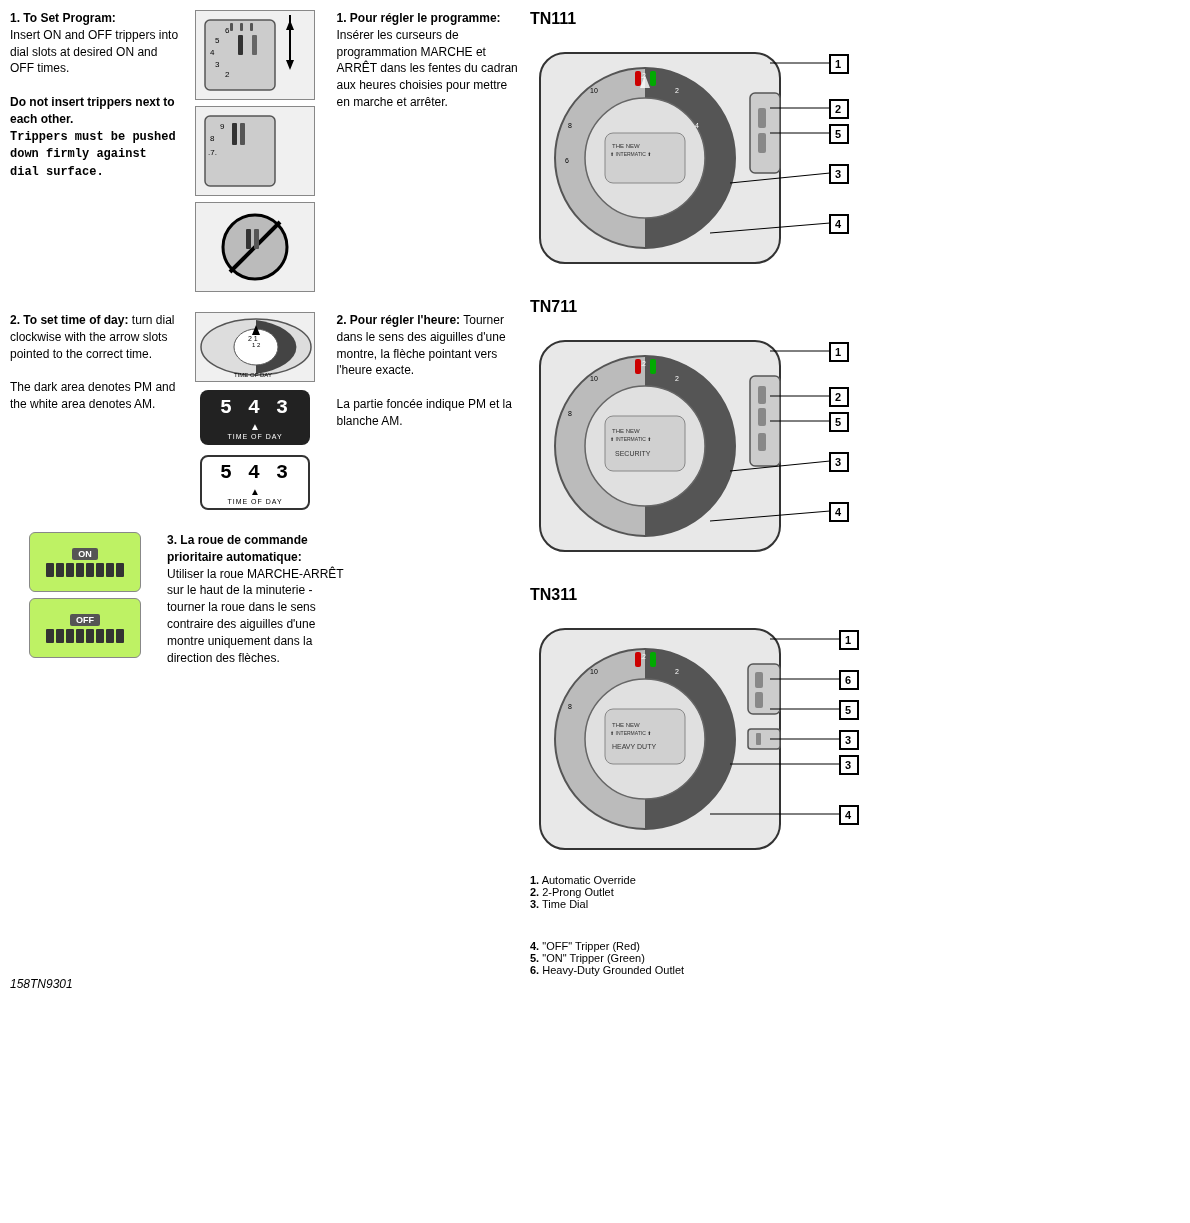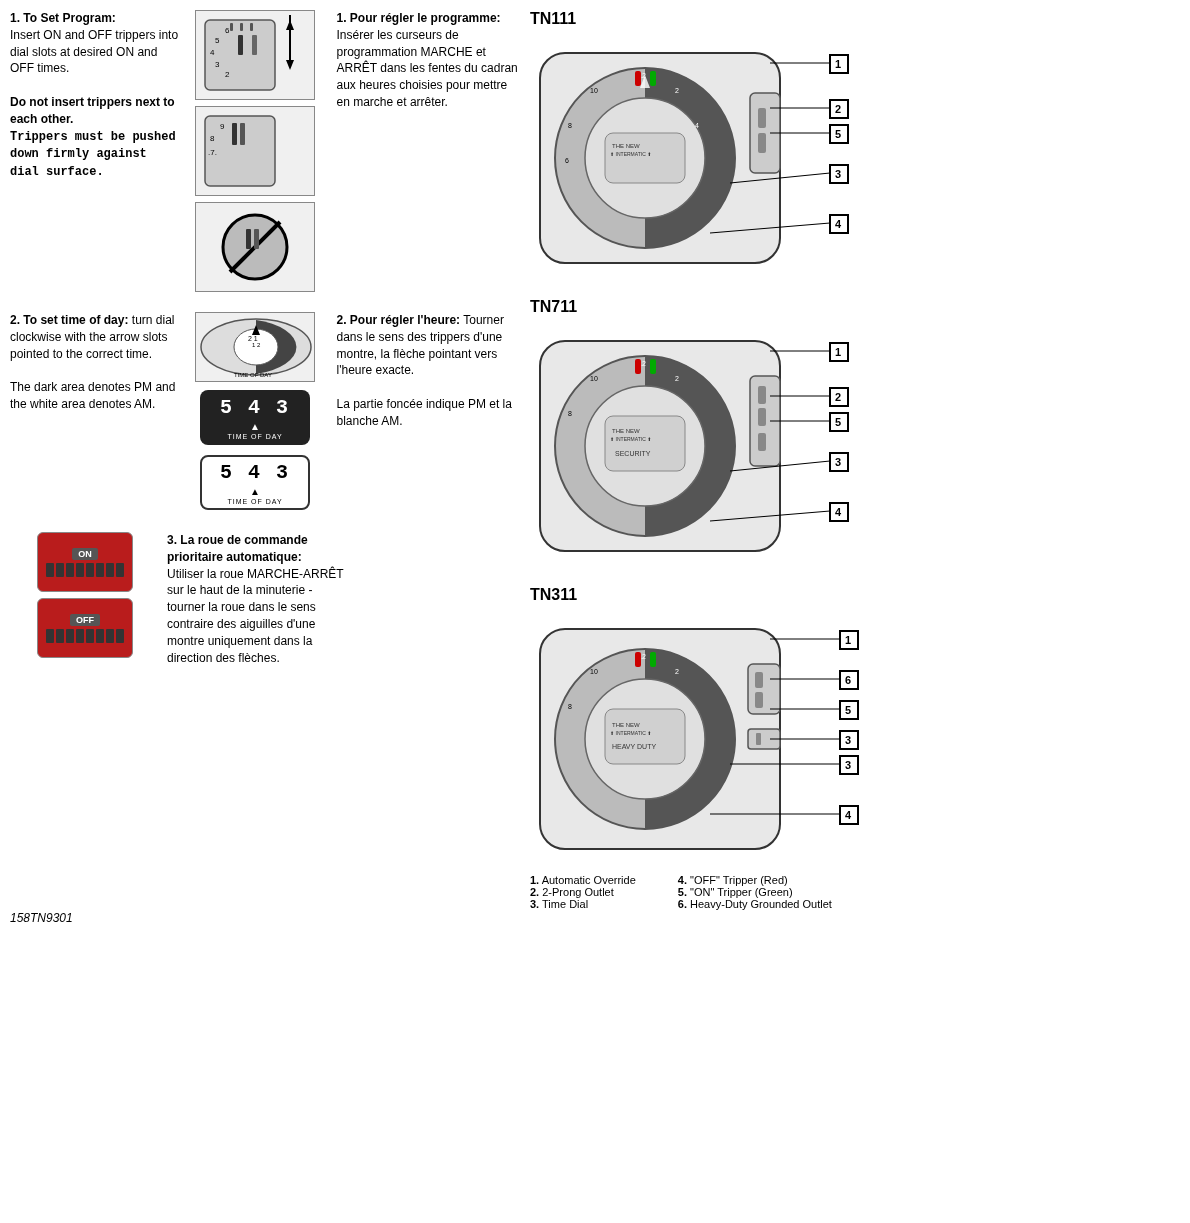--- a/index.html
+++ b/index.html
@@ -99,23 +99,23 @@
 
     .time-label-light {
       color: #000;
       font-size: 7px;
       letter-spacing: 1px;
       margin-top: 1px;
     }
 
     
     .override-box {
-      width: 96px;
+      width: 112px;
       height: 60px;
-      background: #b91c1c;
+      background: #bef264;
       border: 1px solid #888;
       border-radius: 6px;
       display: flex;
       flex-direction: column;
       align-items: center;
       justify-content: center;
     }
 
     .override-label {
       font-size: 9px;
@@ -314,21 +314,21 @@
 
         <div class="time-display-light">
           <span class="time-numbers-light">5 4 3</span>
           <div class="time-arrow-light">▲</div>
           <div class="time-label-light">TIME OF DAY</div>
         </div>
       </div>
 
       <div class="right-french">
         <p><span class="bold-text">2. Pour régler l'heure:</span>
-        <span> Tourner dans le sens des trippers d'une montre, la flèche pointant vers l'heure exacte.</span></p>
+        <span> Tourner dans le sens des aiguilles d'une montre, la flèche pointant vers l'heure exacte.</span></p>
         <br>
         <p><span>La partie foncée indique PM et la blanche AM.</span></p>
       </div>
     </div>
 
     <div class="row-section">
 
       <div class="middle-diagrams">
 
         <div class="override-box">
@@ -539,21 +539,21 @@
           <text x="315" y="135" font-size="11" font-weight="bold" fill="#000">3</text>
 
           <rect x="310" y="147" width="18" height="18" fill="#fff" stroke="#000" stroke-width="2"></rect>
           <text x="315" y="160" font-size="11" font-weight="bold" fill="#000">3</text>
 
           <rect x="310" y="197" width="18" height="18" fill="#fff" stroke="#000" stroke-width="2"></rect>
           <text x="315" y="210" font-size="11" font-weight="bold" fill="#000">4</text>
         </svg>
       </div>
 
-      <div style="display:flex; flex-direction:row; gap:42px; font-size:11px; margin-top:5px;">
+      <div style="display:flex; flex-direction:column; gap:30px; font-size:11px; margin-top:5px;">
         <div>
           <div><span class="bold-text">1.</span> <span>Automatic Override</span></div>
           <div><span class="bold-text">2.</span> <span>2-Prong Outlet</span></div>
           <div><span class="bold-text">3.</span> <span>Time Dial</span></div>
         </div>
         <div>
           <div><span class="bold-text">4.</span> <span>"OFF" Tripper (Red)</span></div>
           <div><span class="bold-text">5.</span> <span>"ON" Tripper (Green)</span></div>
           <div><span class="bold-text">6.</span> <span>Heavy-Duty Grounded Outlet</span></div>
         </div>

